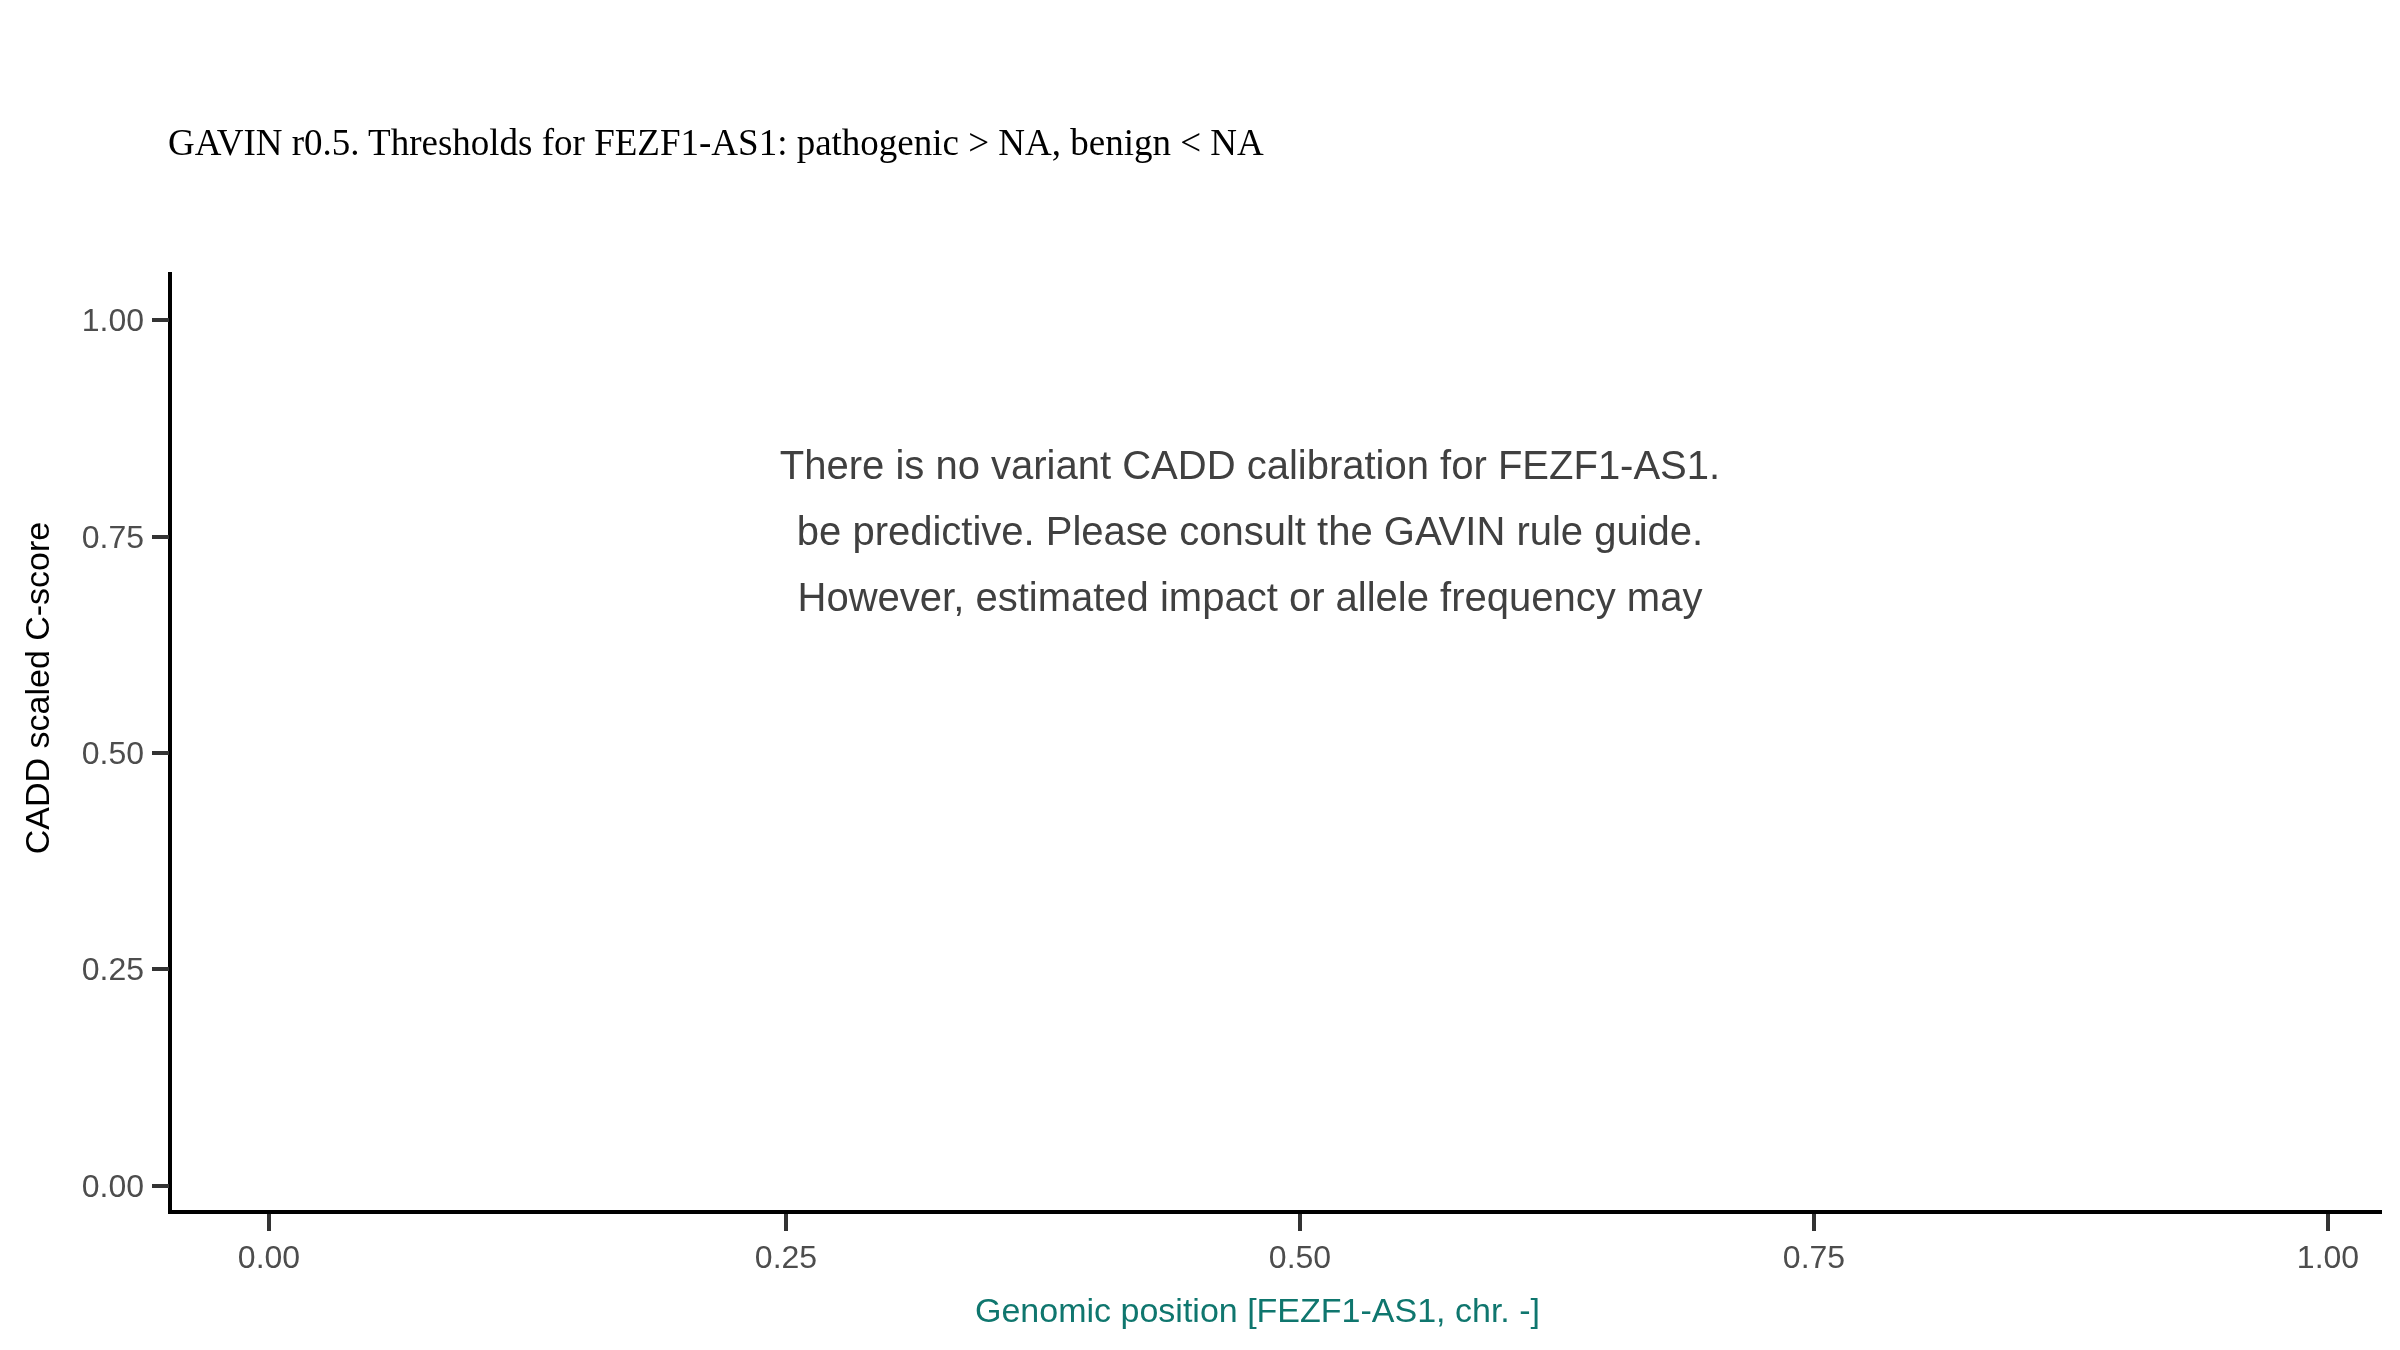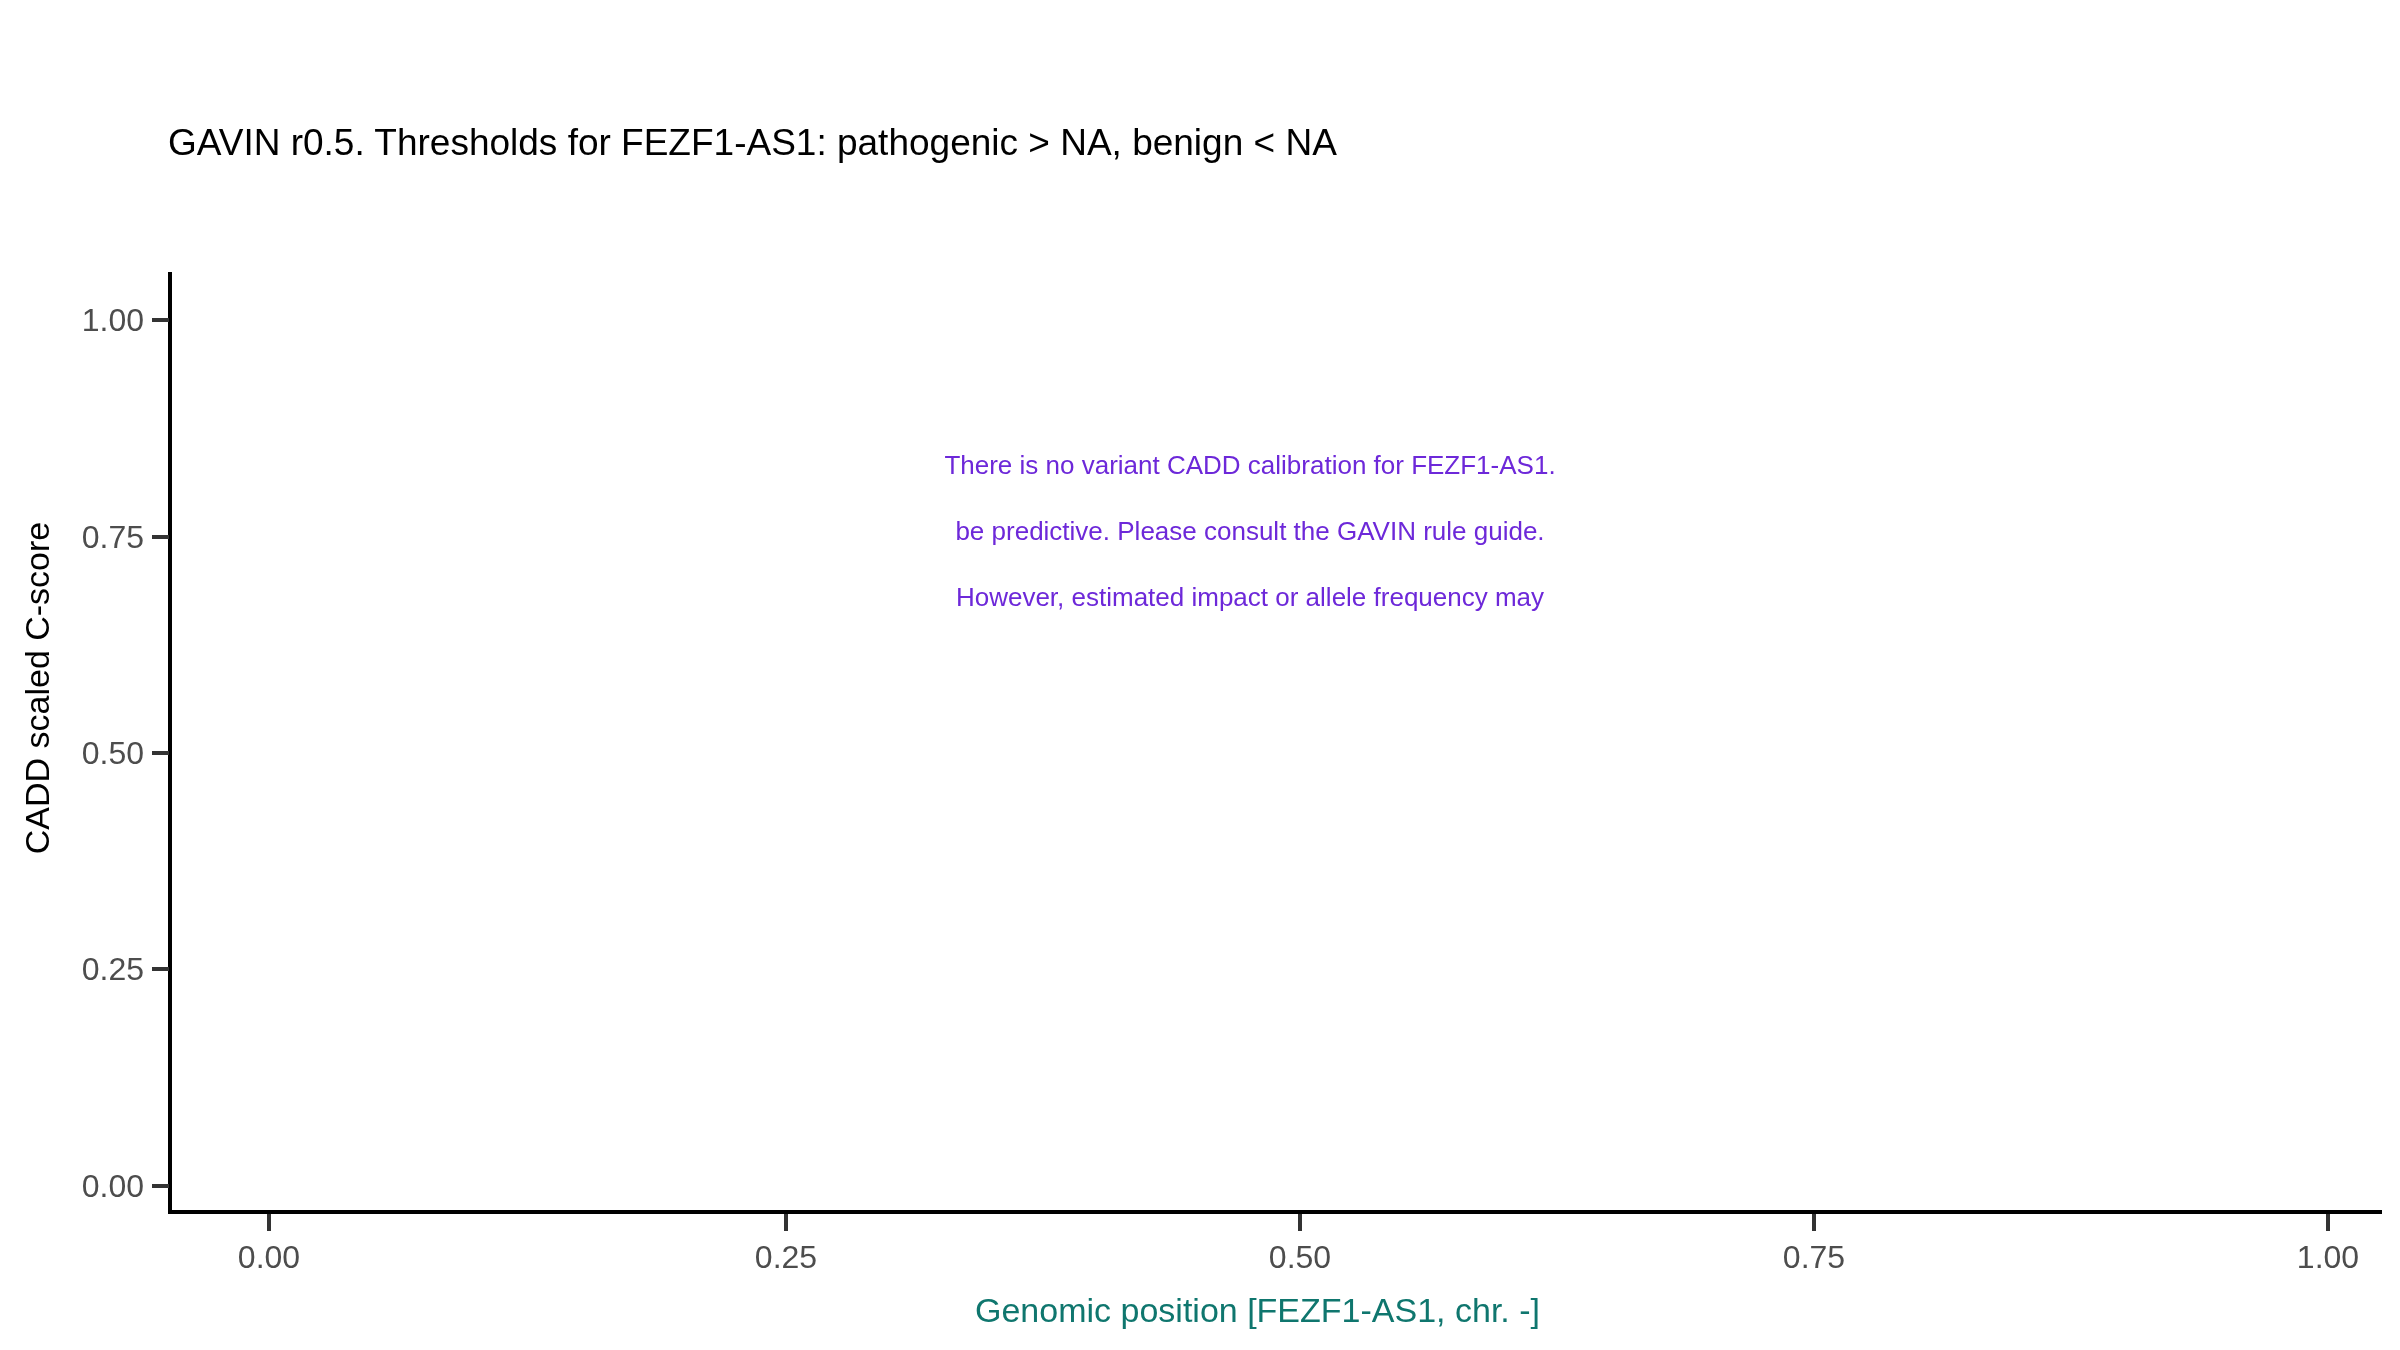--- a/index.html
+++ b/index.html
@@ -28,20 +28,21 @@
     left: 168px;
     top: 8px;
     width: 2000px;
     font-size: 37px;
     line-height: 54px;
     color: #000000;
     white-space: pre;
   }
   #plot-title .title-line {
     display: block;
+    font-family: Liberation Serif, serif;
   }
 
   
   #y-axis-title {
     position: absolute;
     left: 0px;
     top: 0px;
     width: 1050px;
     height: 50px;
     transform: rotate(-90deg);
@@ -126,23 +127,23 @@
     color: #4d4d4d;
   }
 
   
   #no-data-annotation {
     position: absolute;
     left: 600px;
     top: 432px;
     width: 1300px;
     text-align: center;
-    font-size: 26px;
+    font-size: 40px;
     line-height: 66px;
-    color: #6d28d9;
+    color: #404040;
   }
   #no-data-annotation .annotation-line {
     display: block;
   }
 </style>
 </head>
 <body>
 
 <div id="plot-root">
 

